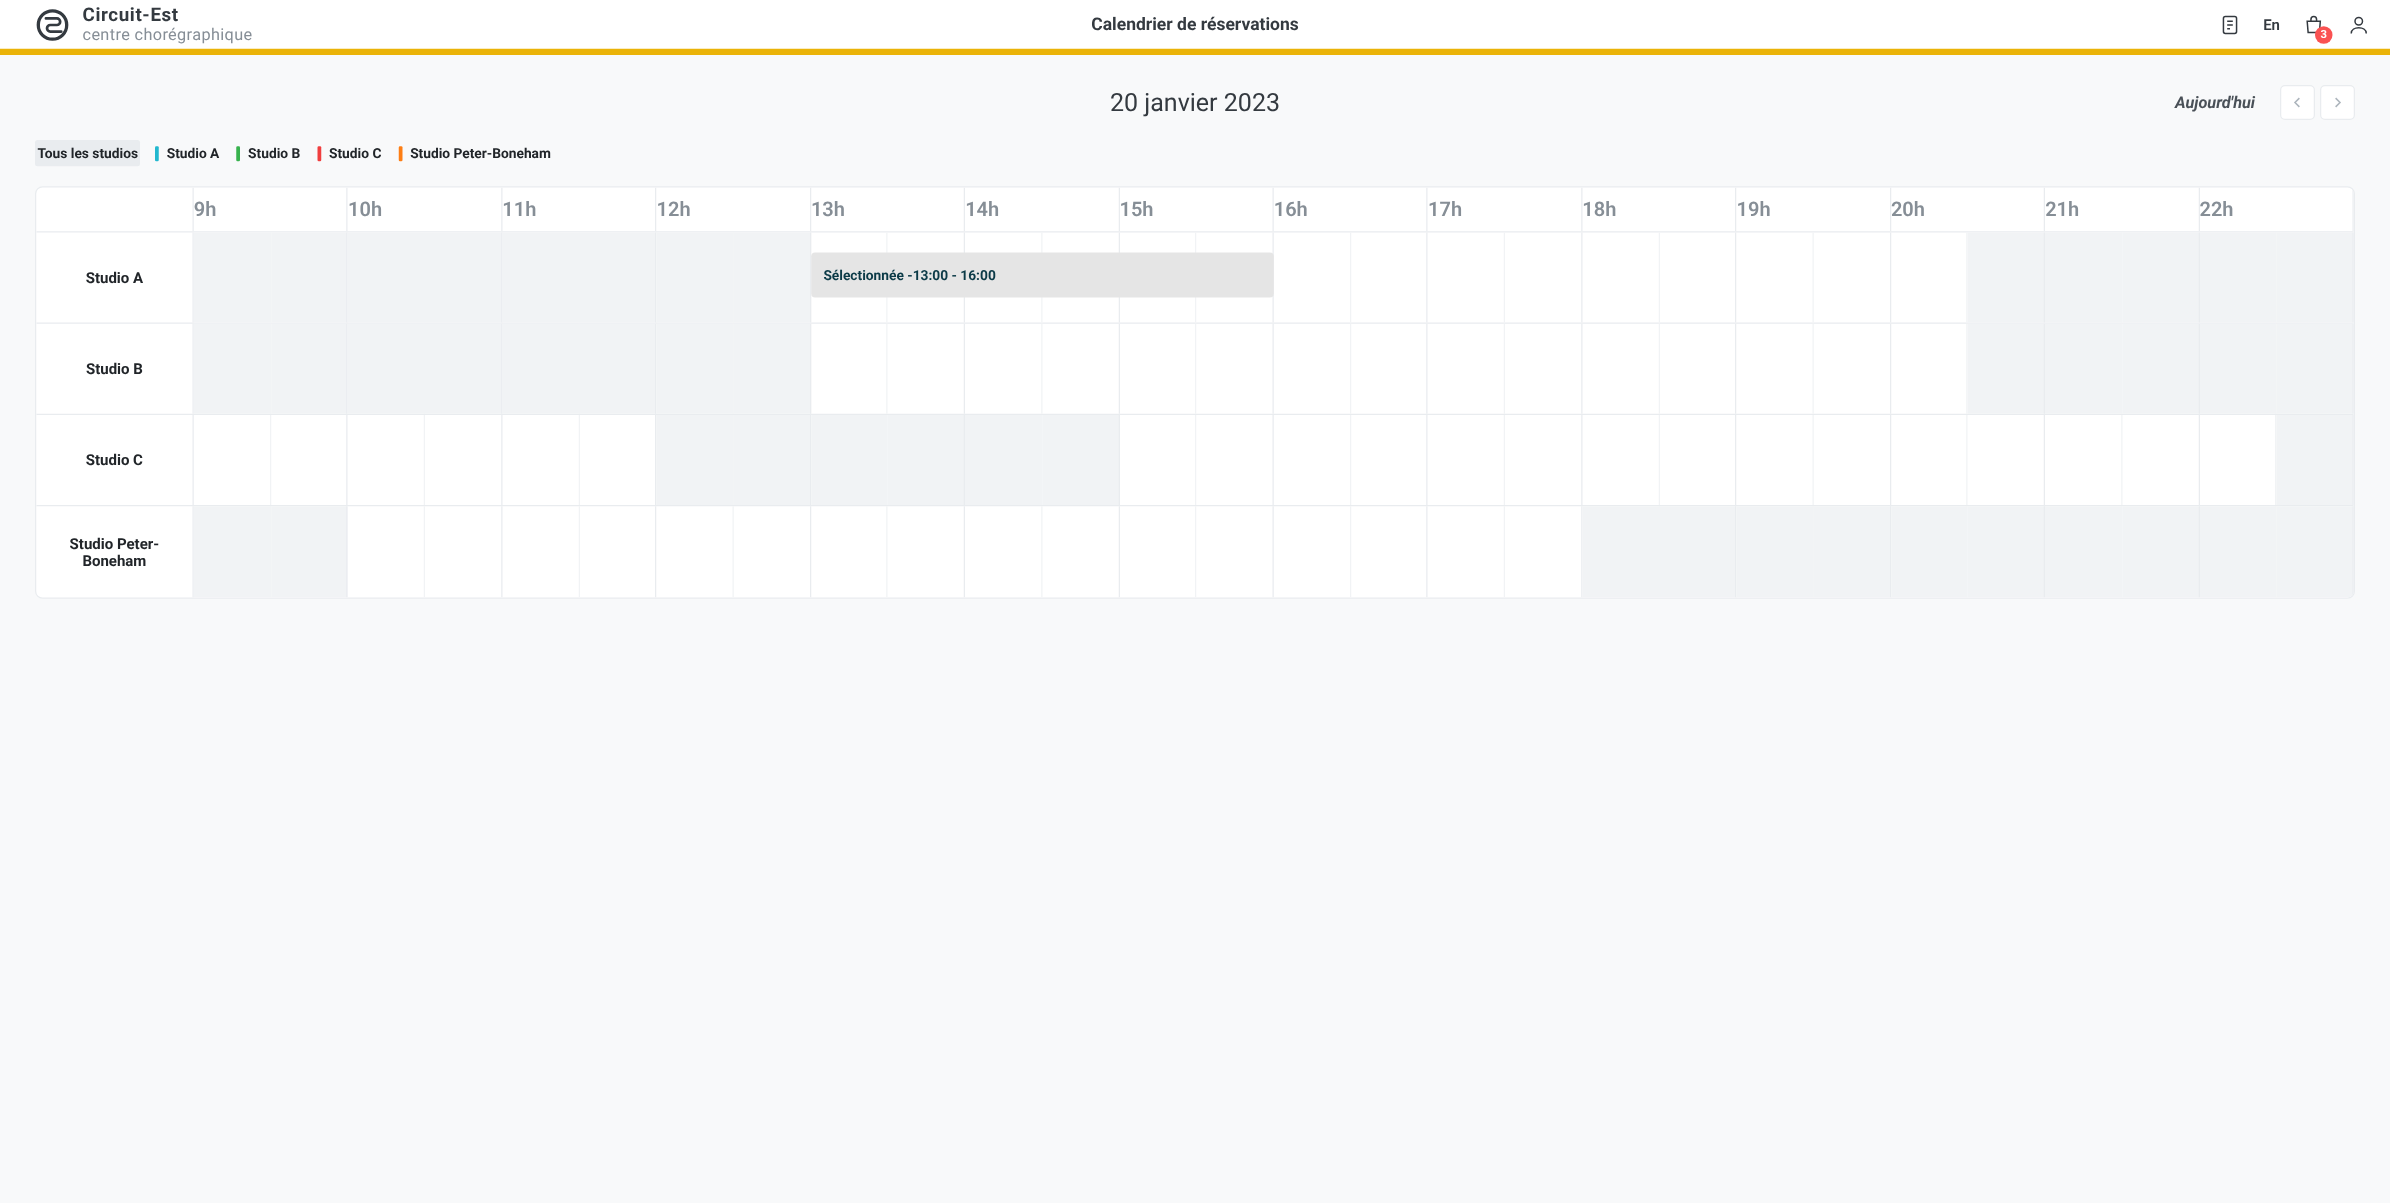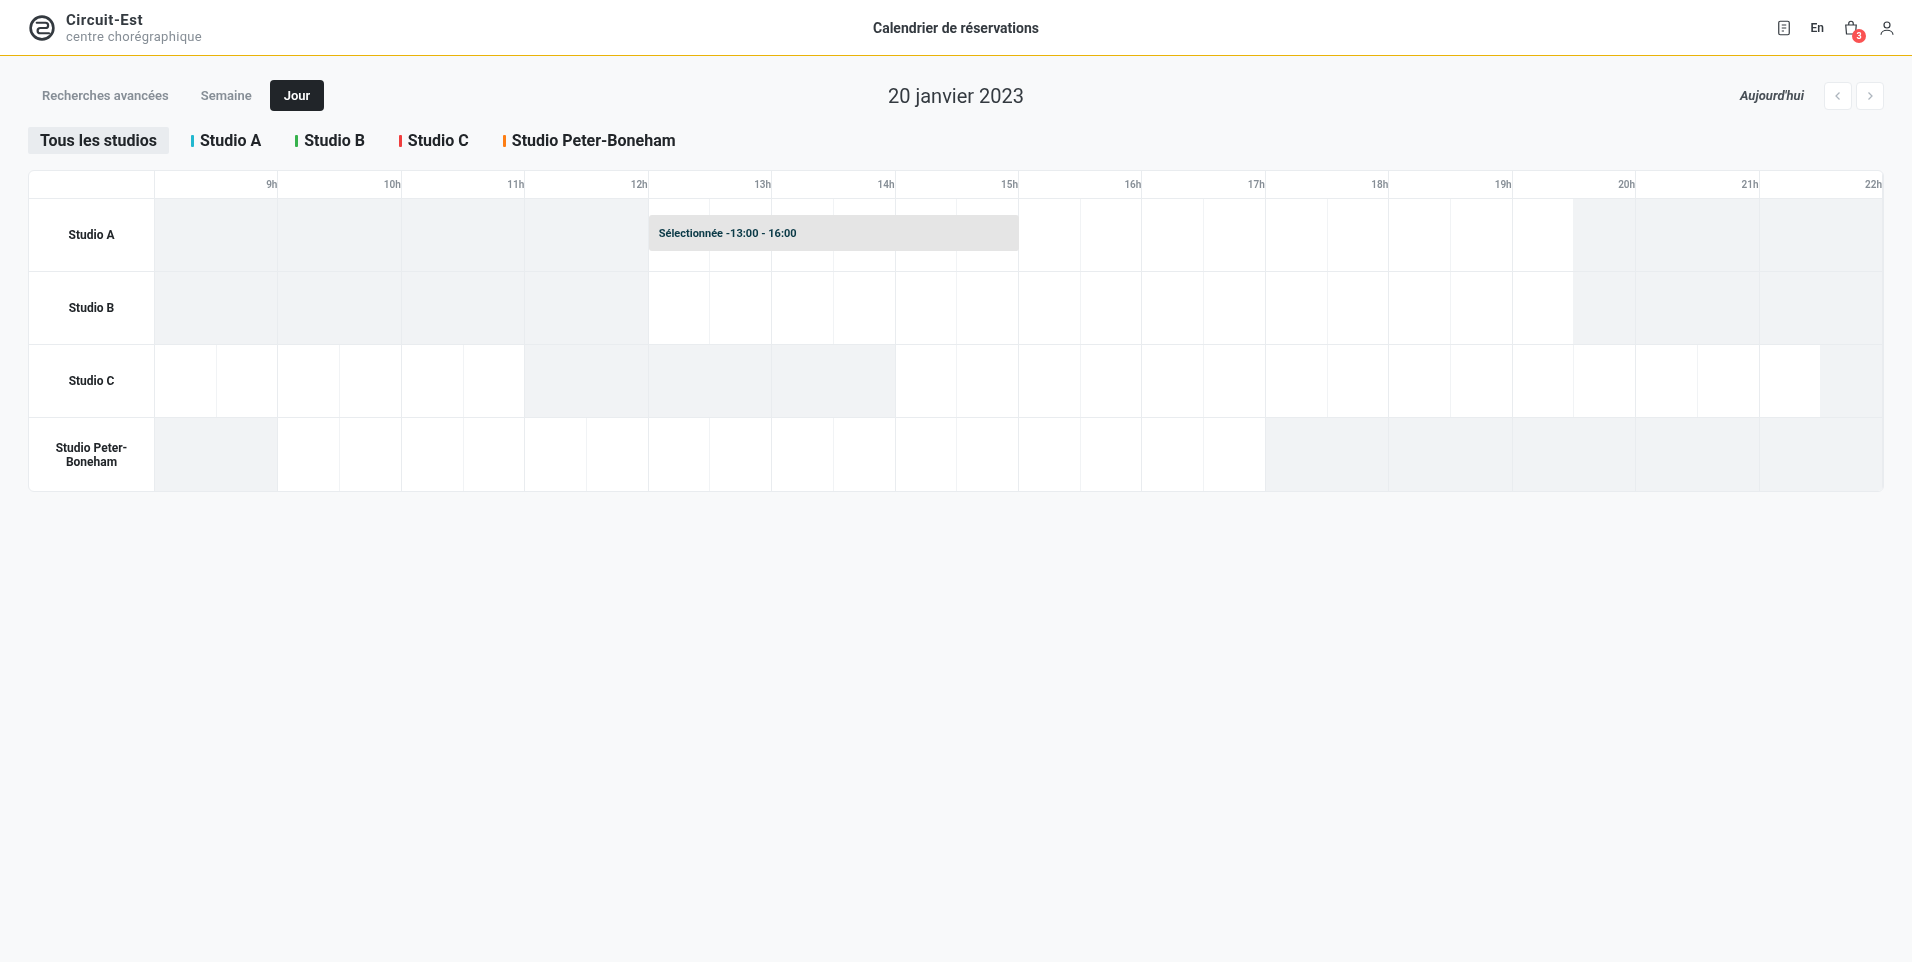--- a/index.html
+++ b/index.html
@@ -1,22 +1,22 @@
 <!DOCTYPE html>
 <html><head>
 <meta charset="utf-8">
 <style>
   * { box-sizing: border-box; margin: 0; padding: 0; }
   html, body { width: 100%; height: 100%; font-family: -apple-system, BlinkMacSystemFont, "Segoe UI", Roboto, Arial, sans-serif; background: #f8f9fa; color: #212529; }
   
   
   .header {
-    height: 56px;
+    height: 44px;
     background: #fff;
-    border-bottom: 1px solid #eab308;
+    border-bottom: 5px solid #eab308;
     display: flex;
     align-items: center;
     padding: 0 16px 0 28px;
     position: relative;
   }
   .logo-block { display: flex; align-items: center; gap: 10px; }
   .logo-svg { width: 28px; height: 28px; color: #343a40; }
   .logo-text { display: flex; flex-direction: column; line-height: 1; }
   .logo-title { font-size: 15px; font-weight: 700; letter-spacing: 0.5px; color: #343a40; }
   .logo-sub { font-size: 13px; color: #868e96; letter-spacing: 0.3px; margin-top: 2px; }
@@ -53,40 +53,40 @@
   .nav-pair { display: flex; gap: 4px; }
   .nav-btn {
     width: 28px; height: 28px; border: 1px solid #e9ecef; background:#fff; border-radius:4px;
     display:flex; align-items:center; justify-content:center; cursor:pointer; color:#adb5bd;
   }
   .nav-btn svg { width:12px; height:12px; stroke:currentColor; fill:none; stroke-width:2.5; }
   
   
   .filters { padding: 4px 28px 16px; display:flex; gap:10px; }
   .chip {
-    font-size: 16px; font-weight: 700; color:#212529; padding:4px 12px;
+    font-size: 11px; font-weight: 700; color:#212529; padding:4px 2px;
     display:flex; align-items:center; gap:6px; cursor:pointer; border-radius:2px;
   }
   .chip.sel { background:#e9ecef; }
   .chip-bar { width:3px; height:12px; border-radius:1px; }
   
   
   .grid-wrap {
     margin: 0 28px 28px; background:#fff; border:1px solid #e9ecef; border-radius:6px;
     overflow:hidden;
   }
   .grid-head {
     display:grid;
     grid-template-columns: 126px repeat(28, 1fr);
     border-bottom:1px solid #e9ecef;
   }
   .gh-blank { border-right:1px solid #e9ecef; }
   .gh-hour {
     grid-column: span 2;
-    text-align:right; font-size:10px; font-weight:600; color:#868e96;
+    text-align:left; font-size:16px; font-weight:600; color:#868e96;
     padding:8px 0; border-right:1px solid #e9ecef;
   }
   .grid-row {
     display:grid;
     grid-template-columns: 126px repeat(28, 1fr);
     border-bottom:1px solid #e9ecef;
     position:relative; height:73px;
   }
   .grid-row:last-child { border-bottom:none; }
   .gr-label {
@@ -140,25 +140,20 @@
     <span class="hdr-ico">
       <svg viewBox="0 0 24 24">
           <circle cx="12" cy="8" r="4"></circle>
           <path d="M4 21 c0-4 4-6 8-6 s8 2 8 6"></path>
         </svg>
     </span>
   </div>
 </div>
 
 <div class="toolbar">
-  <div class="tb-left">
-    <span class="tb-link">Recherches avancées</span>
-    <span class="tb-link">Semaine</span>
-    <span class="tb-link active">Jour</span>
-  </div>
   <div class="tb-center">20 janvier 2023</div>
   <div class="tb-right">
     <span class="today-btn">Aujourd'hui</span>
     <span class="nav-pair">
       <span class="nav-btn">
         <svg viewBox="0 0 24 24">
             <path d="M15 5 L8 12 L15 19"></path>
           </svg>
       </span>
       <span class="nav-btn">

